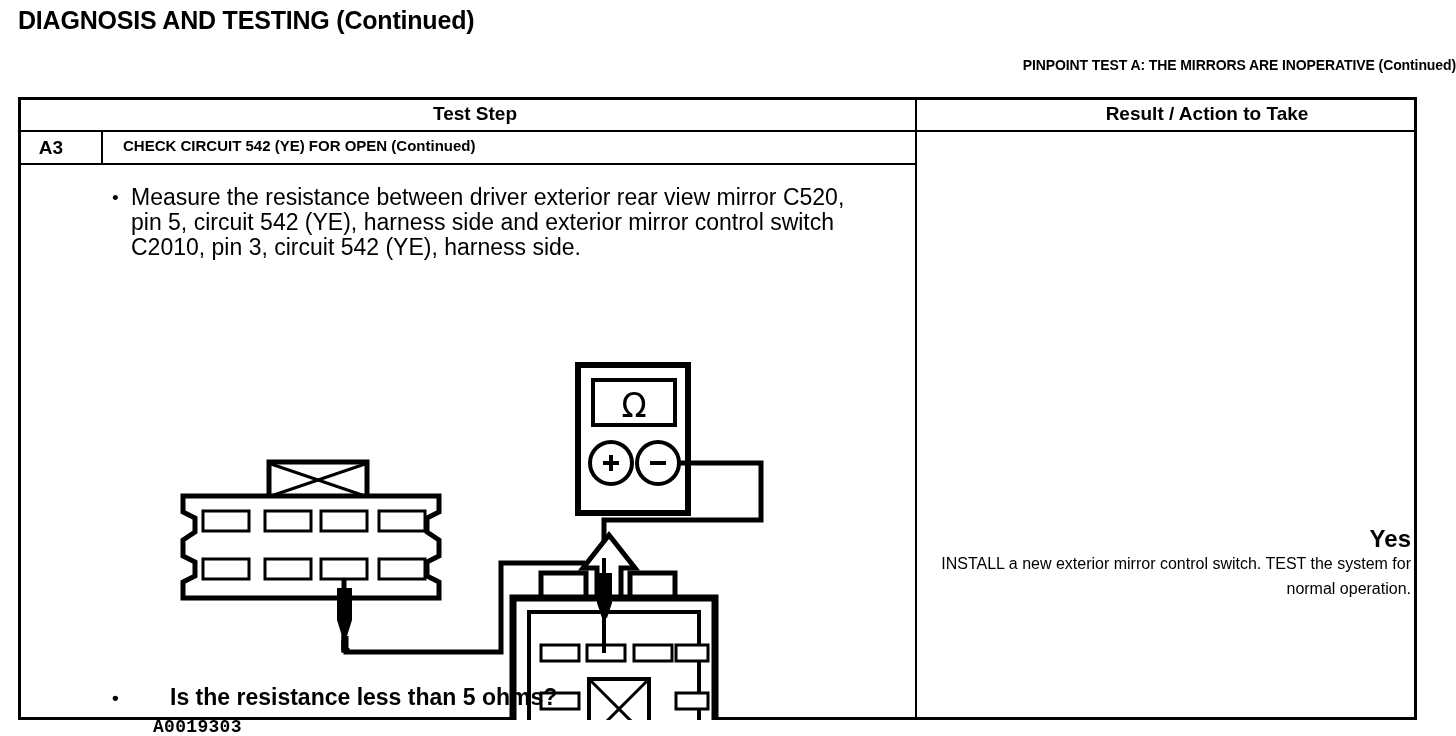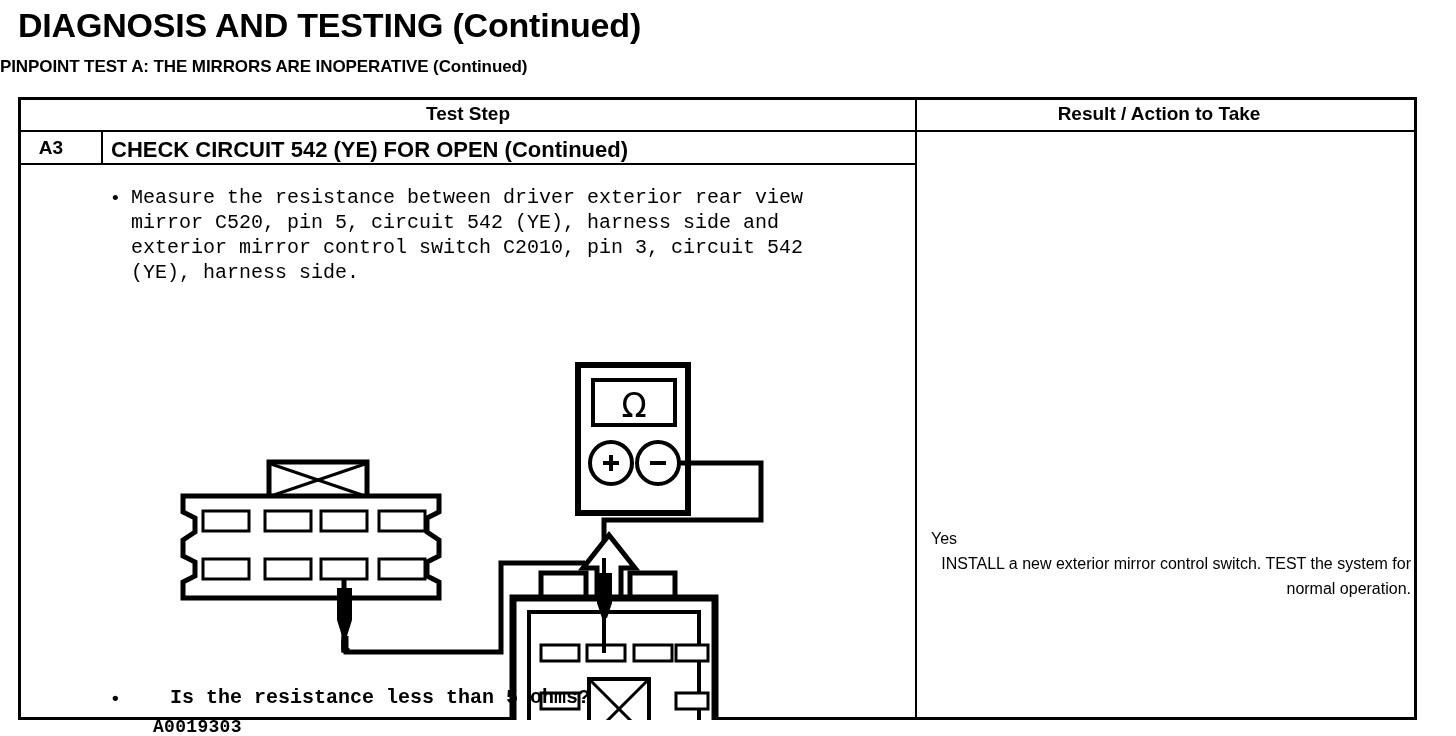--- a/index.html
+++ b/index.html
@@ -14,32 +14,32 @@
     font-family: "Liberation Sans", sans-serif;
     color: #000000;
     overflow: hidden;
   }
 
   
   #page-heading {
     position: absolute;
     left: 18px;
     top: 6px;
-    font-size: 34px;
+    font-size: 25px;
     font-weight: bold;
     letter-spacing: -0.2px;
     white-space: nowrap;
   }
   #test-heading {
     position: absolute;
     left: 0;
     right: 0;
     top: 57px;
-    text-align: left;
-    font-size: 17px;
+    text-align: right;
+    font-size: 14px;
     font-weight: bold;
     letter-spacing: -0.1px;
     white-space: nowrap;
   }
 
   
   #test-table {
     position: absolute;
     left: 18px;
     top: 97px;
@@ -84,37 +84,37 @@
   }
 
   .hdr-cell {
     position: absolute;
     top: 3px;
     font-size: 19px;
     font-weight: bold;
     text-align: center;
     white-space: nowrap;
   }
-  #hdr-test-step { left: 0; width: 894px; }
-  #hdr-result    { left: 896px; width: 484px; }
+  #hdr-test-step { left: 0; width: 894px; padding-left: 7px; }
+  #hdr-result    { left: 896px; width: 484px; padding-left: 48px; }
 
   #step-id {
     position: absolute;
     left: 0;
     top: 37px;
     width: 60px;
     text-align: center;
     font-size: 19px;
     font-weight: bold;
   }
   #step-title {
     position: absolute;
-    left: 90px;
+    left: 102px;
     top: 37px;
-    font-size: 22px;
+    font-size: 15px;
     font-weight: bold;
     white-space: nowrap;
   }
 
   
   #step-body {
     position: absolute;
     left: 0;
     top: 65px;
     width: 894px;
@@ -128,23 +128,22 @@
   .bullet-dot {
     width: 26px;
     flex: 0 0 26px;
     font-size: 19px;
     line-height: 25px;
     text-align: left;
     padding-left: 7px;
     box-sizing: border-box;
   }
   .bullet-text {
-    font-size: 20px;
+    font-size: 23px;
     line-height: 25px;
-    font-family: Liberation Mono, monospace;
   }
   #instruction-block {
     left: 84px;
     top: 20px;
     width: 760px;
   }
   #question-block {
     left: 84px;
     top: 520px;
     width: 760px;
@@ -182,23 +181,24 @@
     bottom: 0;
   }
   .result-group {
     position: absolute;
     left: 14px;
     width: 480px;
   }
   #result-yes { top: 362px; }
   #result-no  { top: 465px; }
   .result-label {
-    font-size: 16px;
-    font-weight: normal;
+    font-size: 24px;
+    font-weight: bold;
     line-height: 24px;
+    text-align: right;
   }
   .result-text {
     font-size: 16px;
     line-height: 25px;
     text-align: right;
   }
 </style>
 </head>
 <body>
 

